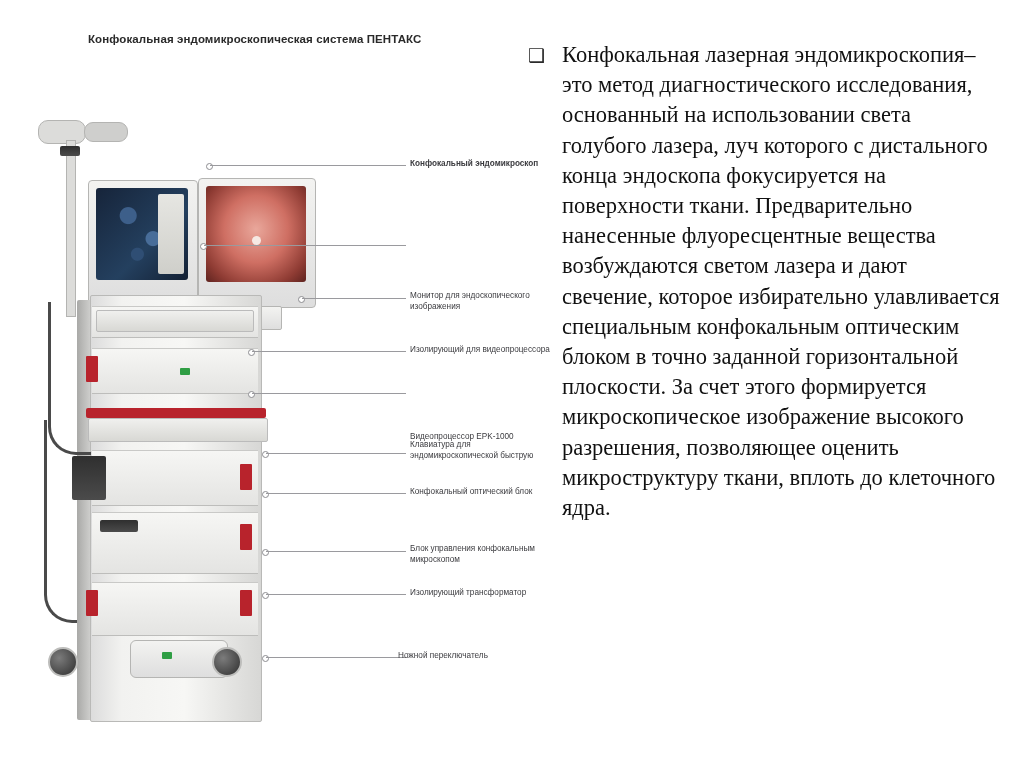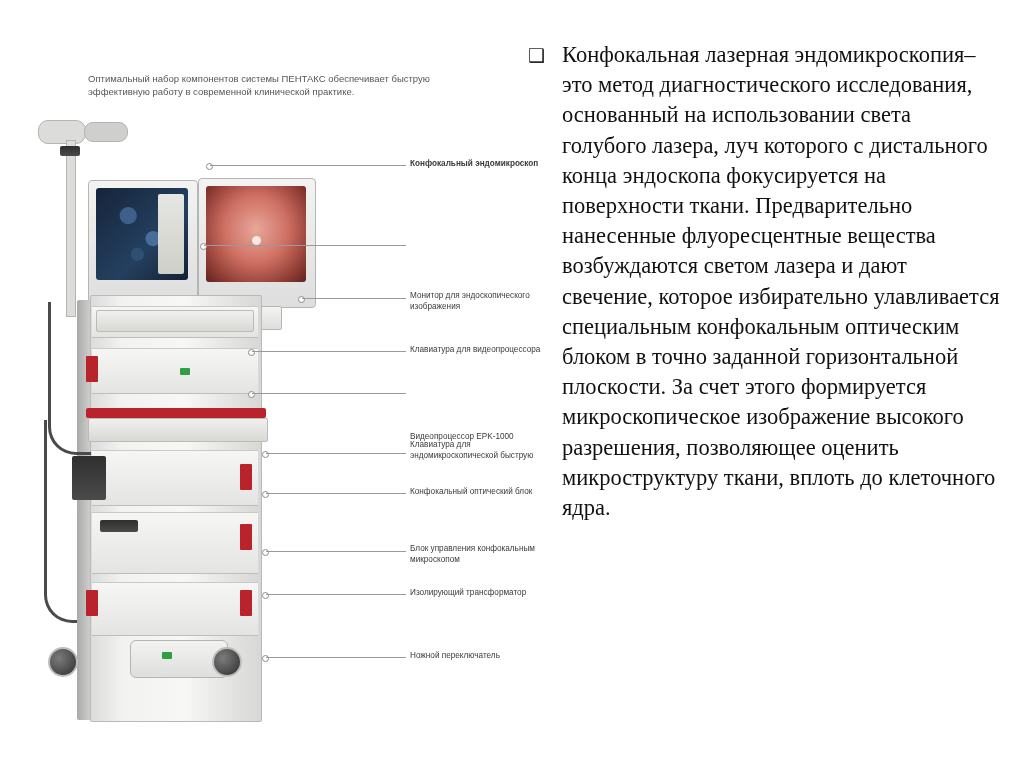--- a/index.html
+++ b/index.html
@@ -214,21 +214,21 @@
     text-align: left;
   }
 </style>
 </head>
 <body>
 
 <div id="slide">
 
   <div id="left-panel">
 
-    <div class="panel-sub">Оптимальный набор компонентов системы ПЕНТАКС обеспечивает быструю эффективную работу в современной клинической практике.</div>
+    <div class="panel-title">Конфокальная эндомикроскопическая система ПЕНТАКС</div>
 
     <div class="machine">
 
       <div class="scope-arm" style="left:8px; top:0px; width:46px; height:22px; border-radius:10px;"></div>
       <div class="scope-arm" style="left:54px; top:2px; width:42px; height:18px; border-radius:9px; background:#cfcfcd;"></div>
       <div class="scope-arm" style="left:36px; top:20px; width:8px; height:175px; border-radius:0;"></div>
       <div class="blk" style="left:30px; top:26px; width:20px; height:10px;"></div>
 
       <div class="mon" style="left:58px; top:60px; width:108px; height:122px;"></div>
       <div class="screen screen-a" style="left:66px; top:68px; width:92px; height:92px;"></div>
@@ -277,21 +277,21 @@
 
     <div class="dot" style="left:200px; top:243px;"></div>
     <div class="leader" style="left:204px; top:245px; width:202px;"></div>
 
     <div class="dot" style="left:298px; top:296px;"></div>
     <div class="leader" style="left:302px; top:298px; width:104px;"></div>
     <div class="callout" style="left:410px; top:291px;">Монитор для эндоскопического изображения</div>
 
     <div class="dot" style="left:248px; top:349px;"></div>
     <div class="leader" style="left:252px; top:351px; width:154px;"></div>
-    <div class="callout" style="left:410px; top:345px;">Клавиатура для видеопроцессора</div>
+    <div class="callout" style="left:410px; top:345px;">Изолирующий для видеопроцессора</div>
 
     <div class="dot" style="left:248px; top:391px;"></div>
     <div class="leader" style="left:252px; top:393px; width:154px;"></div>
     <div class="callout" style="left:410px; top:387px;margin-top:45px;">Видеопроцессор EPK-1000</div>
 
     <div class="dot" style="left:262px; top:451px;"></div>
     <div class="leader" style="left:266px; top:453px; width:140px;"></div>
     <div class="callout" style="left:410px; top:440px;">Клавиатура для эндомикроскопической быструю</div>
 
     <div class="dot" style="left:262px; top:491px;"></div>
@@ -301,21 +301,21 @@
     <div class="dot" style="left:262px; top:549px;"></div>
     <div class="leader" style="left:266px; top:551px; width:140px;"></div>
     <div class="callout" style="left:410px; top:544px;">Блок управления конфокальным микроскопом</div>
 
     <div class="dot" style="left:262px; top:592px;"></div>
     <div class="leader" style="left:266px; top:594px; width:140px;"></div>
     <div class="callout" style="left:410px; top:588px;">Изолирующий трансформатор</div>
 
     <div class="dot" style="left:262px; top:655px;"></div>
     <div class="leader" style="left:266px; top:657px; width:140px;"></div>
-    <div class="callout" style="left:410px; top:651px;">Ножной переключатель</div>
+    <div class="callout" style="left:398px; top:651px;">Ножной переключатель</div>
 
   </div>
 
   <div id="right-panel">
     <div class="bullet-row">
       <div class="bullet-mark">❑</div>
       <div class="bullet-text">Конфокальная лазерная эндомикроскопия– это метод диагностического исследования, основанный на использовании света голубого лазера, луч которого с дистального конца эндоскопа фокусируется на поверхности ткани. Предварительно нанесенные флуоресцентные вещества возбуждаются светом лазера и дают свечение, которое избирательно улавливается специальным конфокальным оптическим блоком в точно заданной горизонтальной плоскости. За счет этого формируется микроскопическое изображение высокого разрешения, позволяющее оценить микроструктуру ткани, вплоть до клеточного ядра.</div>
     </div>
   </div>
 

